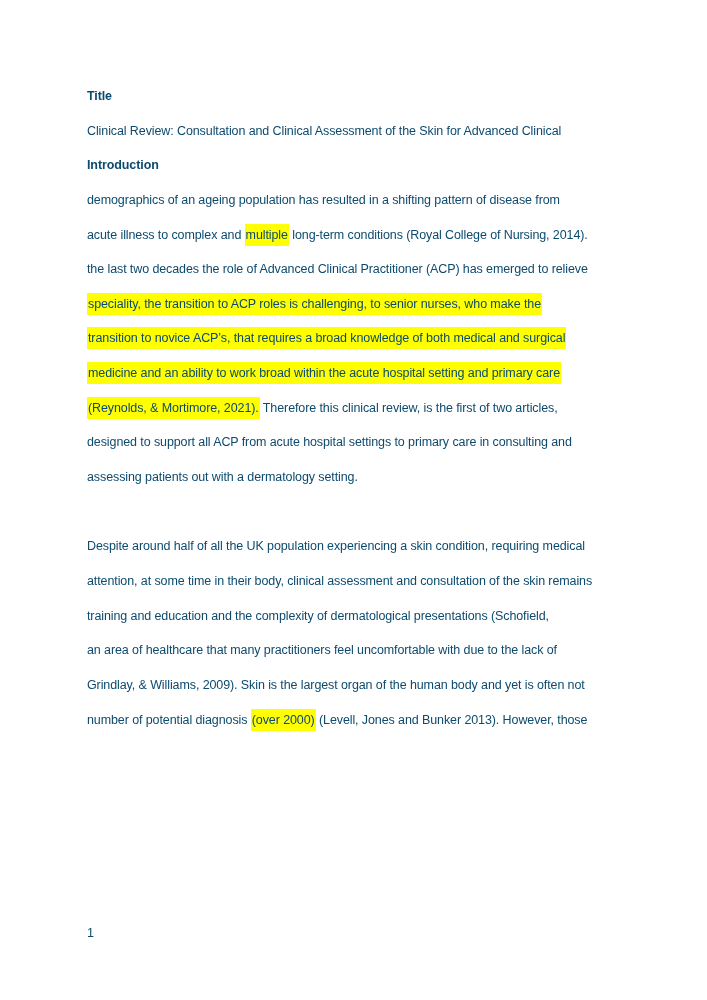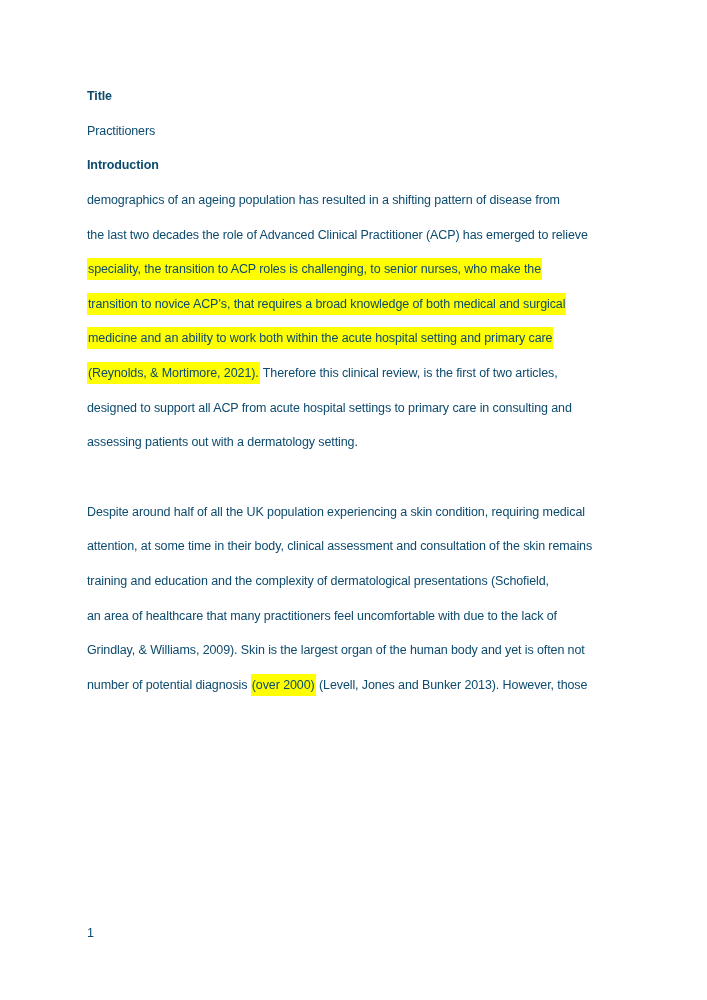--- a/index.html
+++ b/index.html
@@ -43,27 +43,28 @@
     font-size: 12.5px;
     line-height: 34.65px;
   }
 </style>
 </head>
 <body>
 
 <div class="page" style="color: #0c4a6e; background: rgb(255, 255, 255); padding-left: 8px;">
   <div class="doc-body">
       <div class="line bold"><span class="txt">Title</span></div>
-      <div class="line"><span class="txt">Practitioners</span></div>
+      <div class="line"><span class="txt">Clinical Review: Consultation and Clinical Assessment of the Skin for Advanced Clinical</span></div>
       <div class="line bold"><span class="txt">Introduction</span></div>
       <div class="line"><span class="txt">demographics of an ageing population has resulted in a shifting pattern of disease from</span></div>
+      <div class="line"><span class="txt">acute illness to complex and </span><span class="hl">multiple</span><span class="txt"> long-term conditions (Royal College of Nursing, 2014).</span></div>
       <div class="line"><span class="txt">the last two decades the role of Advanced Clinical Practitioner (ACP) has emerged to relieve</span></div>
       <div class="line"><span class="hl">speciality, the transition to ACP roles is challenging, to senior nurses, who make the</span></div>
       <div class="line"><span class="hl">transition to novice ACP’s, that requires a broad knowledge of both medical and surgical</span></div>
-      <div class="line"><span class="hl">medicine and an ability to work both within the acute hospital setting and primary care</span></div>
+      <div class="line"><span class="hl">medicine and an ability to work broad within the acute hospital setting and primary care</span></div>
       <div class="line"><span class="hl">(Reynolds, &amp; Mortimore, 2021).</span><span class="txt"> Therefore this clinical review, is the first of two articles,</span></div>
       <div class="line"><span class="txt">designed to support all ACP from acute hospital settings to primary care in consulting and</span></div>
       <div class="line"><span class="txt">assessing patients out with a dermatology setting.</span></div>
       <div class="line"></div>
       <div class="line"><span class="txt">Despite around half of all the UK population experiencing a skin condition, requiring medical</span></div>
       <div class="line"><span class="txt">attention, at some time in their body, clinical assessment and consultation of the skin remains</span></div>
       <div class="line"><span class="txt">training and education and the complexity of dermatological presentations (Schofield,</span></div>
       <div class="line"><span class="txt">an area of healthcare that many practitioners feel uncomfortable with due to the lack of</span></div>
       <div class="line"><span class="txt">Grindlay, &amp; Williams, 2009). Skin is the largest organ of the human body and yet is often not</span></div>
       <div class="line"><span class="txt">number of potential diagnosis </span><span class="hl">(over 2000)</span><span class="txt"> (Levell, Jones and Bunker 2013). However, those</span></div>

